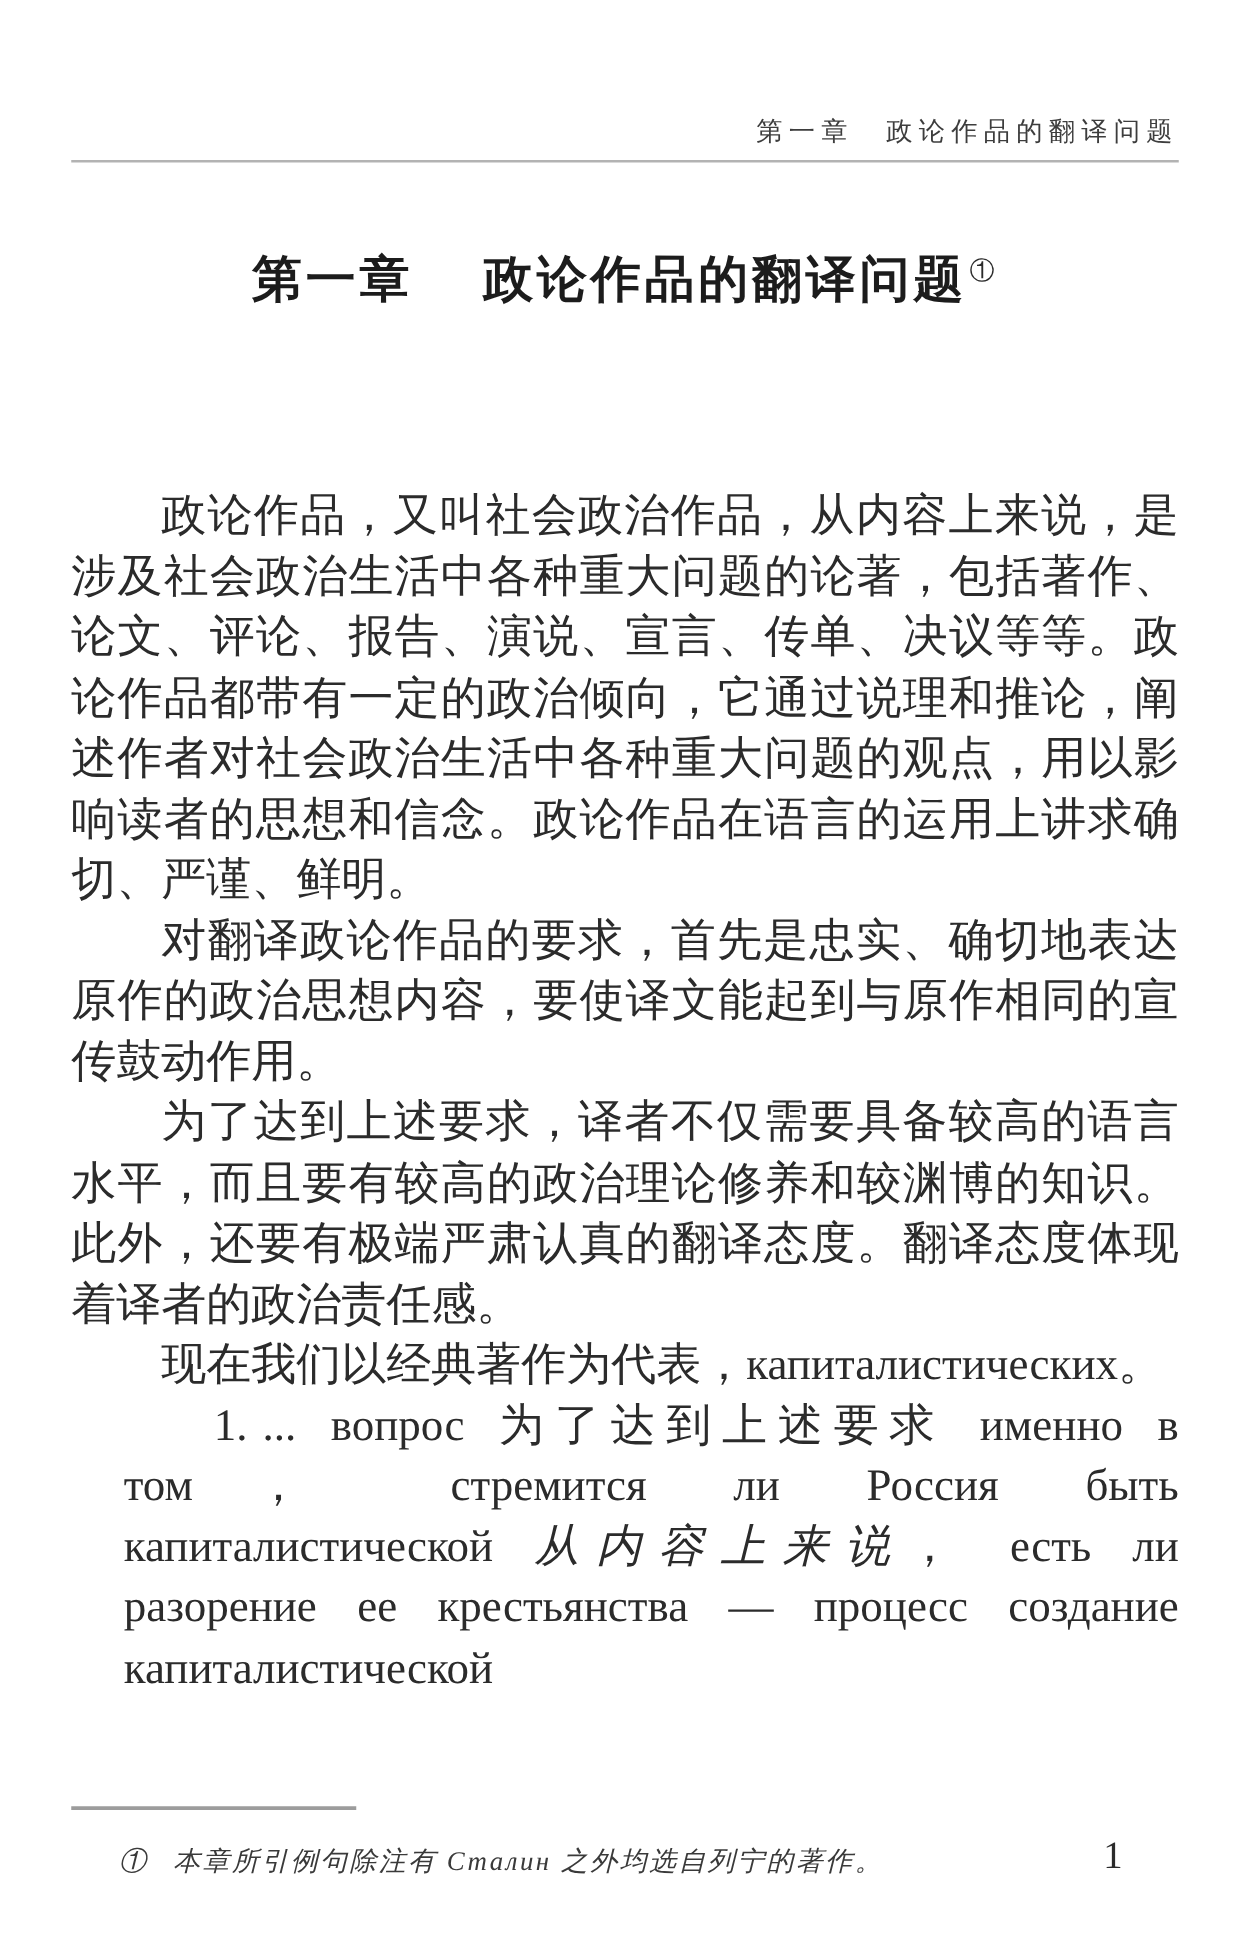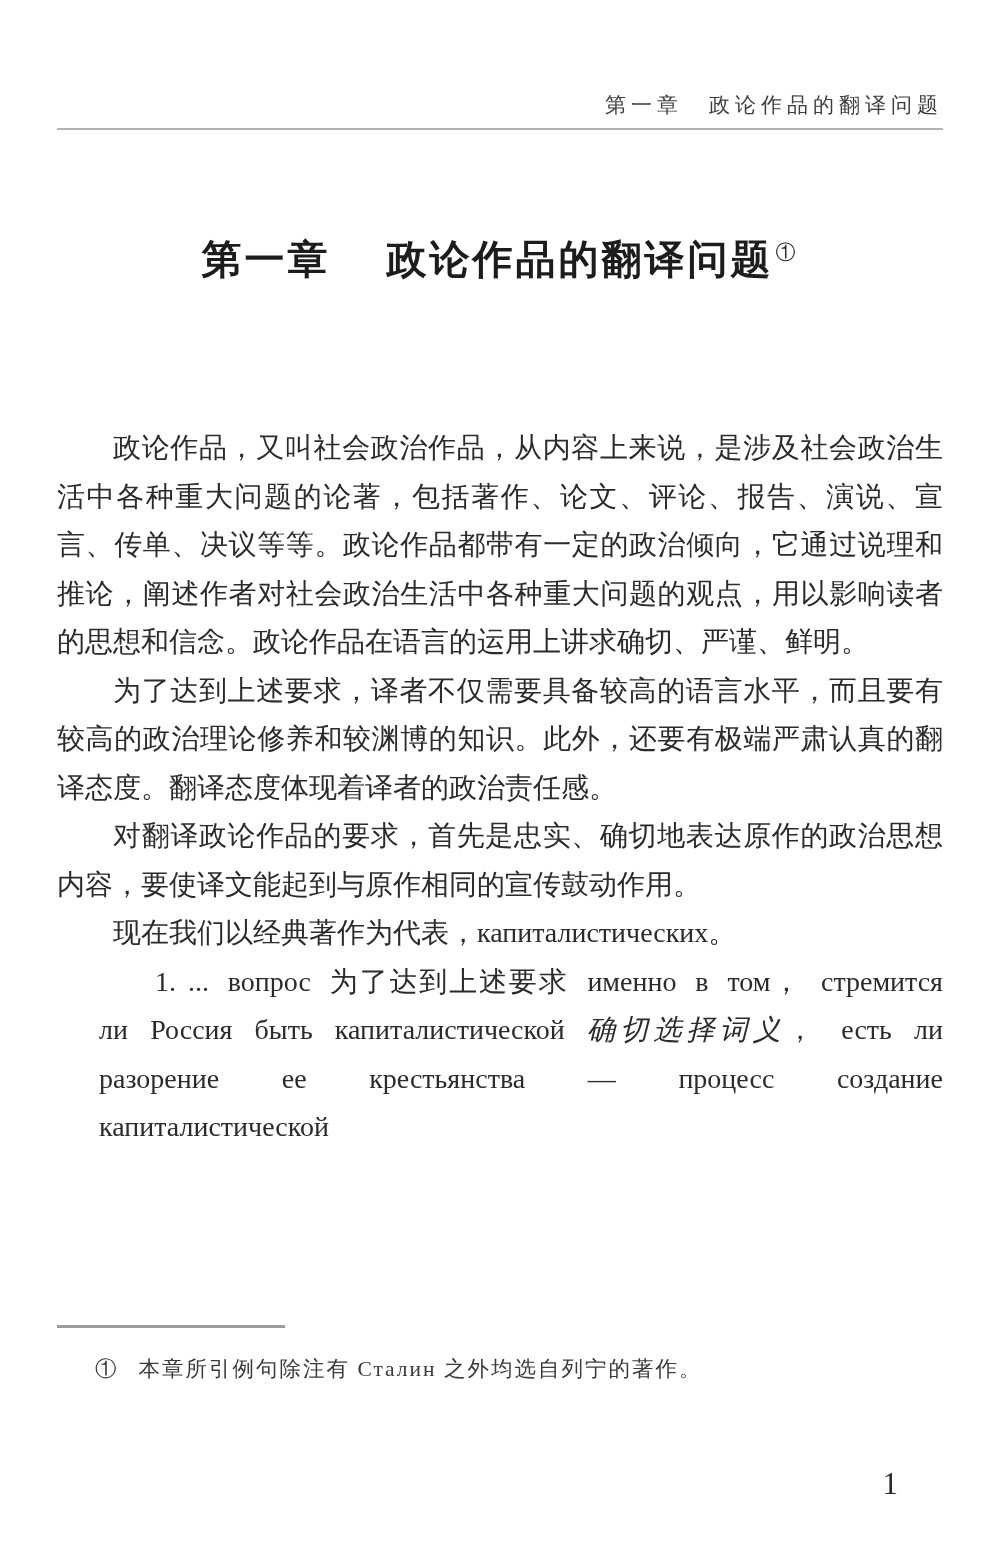--- a/index.html
+++ b/index.html
@@ -27,21 +27,21 @@
     color: #3d3d3d;
   }
   .header-rule {
     margin-top: 8px;
     border: none;
     border-top: 2px solid #b3b3b3;
     height: 0;
   }
   
   .chapter-title {
-    margin: 104px 0 0 0;
+    margin: 68px 0 0 0;
     text-align: center;
     font-size: 40px;
     line-height: 52px;
     font-weight: bold;
     letter-spacing: 3px;
     color: #1c1c1c;
   }
   .chapter-title sup {
     font-size: 20px;
     font-weight: normal;
@@ -49,21 +49,21 @@
     line-height: 0;
     margin-left: 2px;
     color: #2b2b2b;
   }
   
   .body-text {
     margin-top: 138px;
   }
   .body-text p {
     margin: 0;
-    font-size: 28px;
+    font-size: 36px;
     line-height: 48.5px;
     text-align: justify;
     text-indent: 2em;
     color: #2b2b2b;
   }
   
   .example {
     margin: 6px 0 0 58px;
     padding-left: 42px;
     text-indent: -42px;
@@ -73,21 +73,22 @@
     word-spacing: 10px;
     color: #2f2f2f;
   }
   .example .ex-num { margin-right: 12px; }
   .example i { font-style: italic; }
   
   .footnote-zone {
     position: absolute;
     left: 57px;
     right: 57px;
-    top: 1325px;
+    top: 1445px;
+    font-style: italic;
   }
   .footnote-rule {
     width: 228px;
     border: none;
     border-top: 3px solid #9c9c9c;
     height: 0;
     margin: 0;
   }
   .footnote {
     margin-top: 26px;
@@ -115,25 +116,25 @@
   <div class="content">
 
     <div class="running-header">第一章　政论作品的翻译问题</div>
 
     <div class="header-rule"></div>
 
     <h1 class="chapter-title"><span>第一章　 政论作品的翻译问题</span><sup>①</sup></h1>
 
     <div class="body-text">
       <p>政论作品，又叫社会政治作品，从内容上来说，是涉及社会政治生活中各种重大问题的论著，包括著作、论文、评论、报告、演说、宣言、传单、决议等等。政论作品都带有一定的政治倾向，它通过说理和推论，阐述作者对社会政治生活中各种重大问题的观点，用以影响读者的思想和信念。政论作品在语言的运用上讲求确切、严谨、鲜明。</p>
+      <p>对翻译政论作品的要求，首先是忠实、确切地表达原作的政治思想内容，要使译文能起到与原作相同的宣传鼓动作用。</p>
       <p>为了达到上述要求，译者不仅需要具备较高的语言水平，而且要有较高的政治理论修养和较渊博的知识。此外，还要有极端严肃认真的翻译态度。翻译态度体现着译者的政治责任感。</p>
-      <p>对翻译政论作品的要求，首先是忠实、确切地表达原作的政治思想内容，要使译文能起到与原作相同的宣传鼓动作用。</p>
       <p>现在我们以经典著作为代表，капиталистических。</p>
 
-      <p class="example"><span class="ex-num">1.</span><span>... вопрос 为了达到上述要求 именно в том， стремится ли Россия быть капиталистической </span><i>确切选择词义</i><span>， есть ли разорение ее крестьянства — процесс создание капиталистической</span></p>
+      <p class="example"><span class="ex-num">1.</span><span>... вопрос 为了达到上述要求 именно в том， стремится ли Россия быть капиталистической </span><i>从内容上来说</i><span>， есть ли разорение ее крестьянства — процесс создание капиталистической</span></p>
     </div>
 
   </div>
 
   <div class="footnote-zone">
     <div class="footnote-rule"></div>
     <div class="footnote">
       <span class="fn-marker">①</span><span>本章所引例句除注有 Сталин 之外均选自列宁的著作。</span>
     </div>
   </div>

